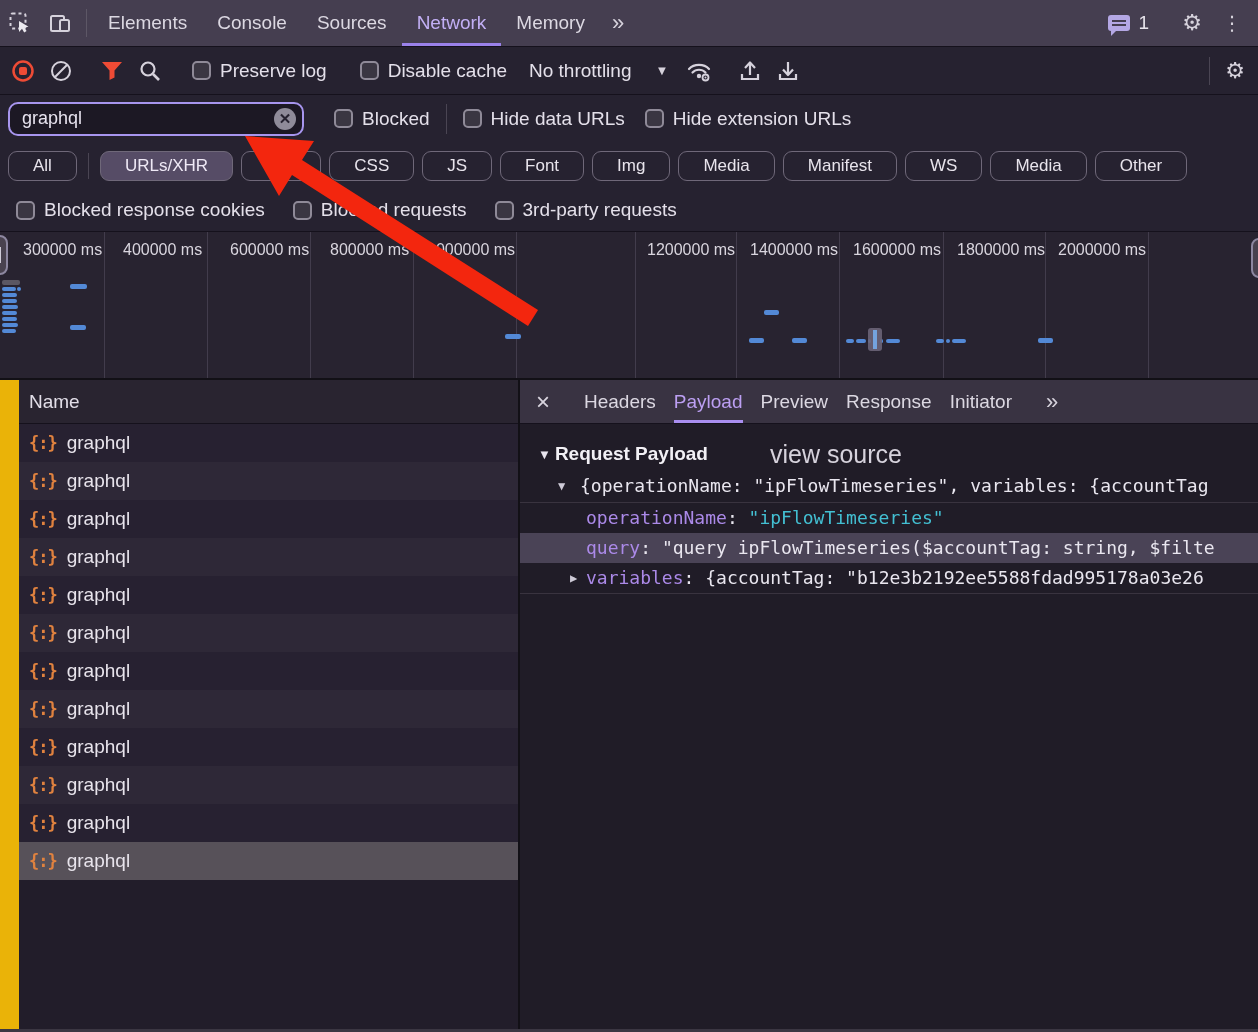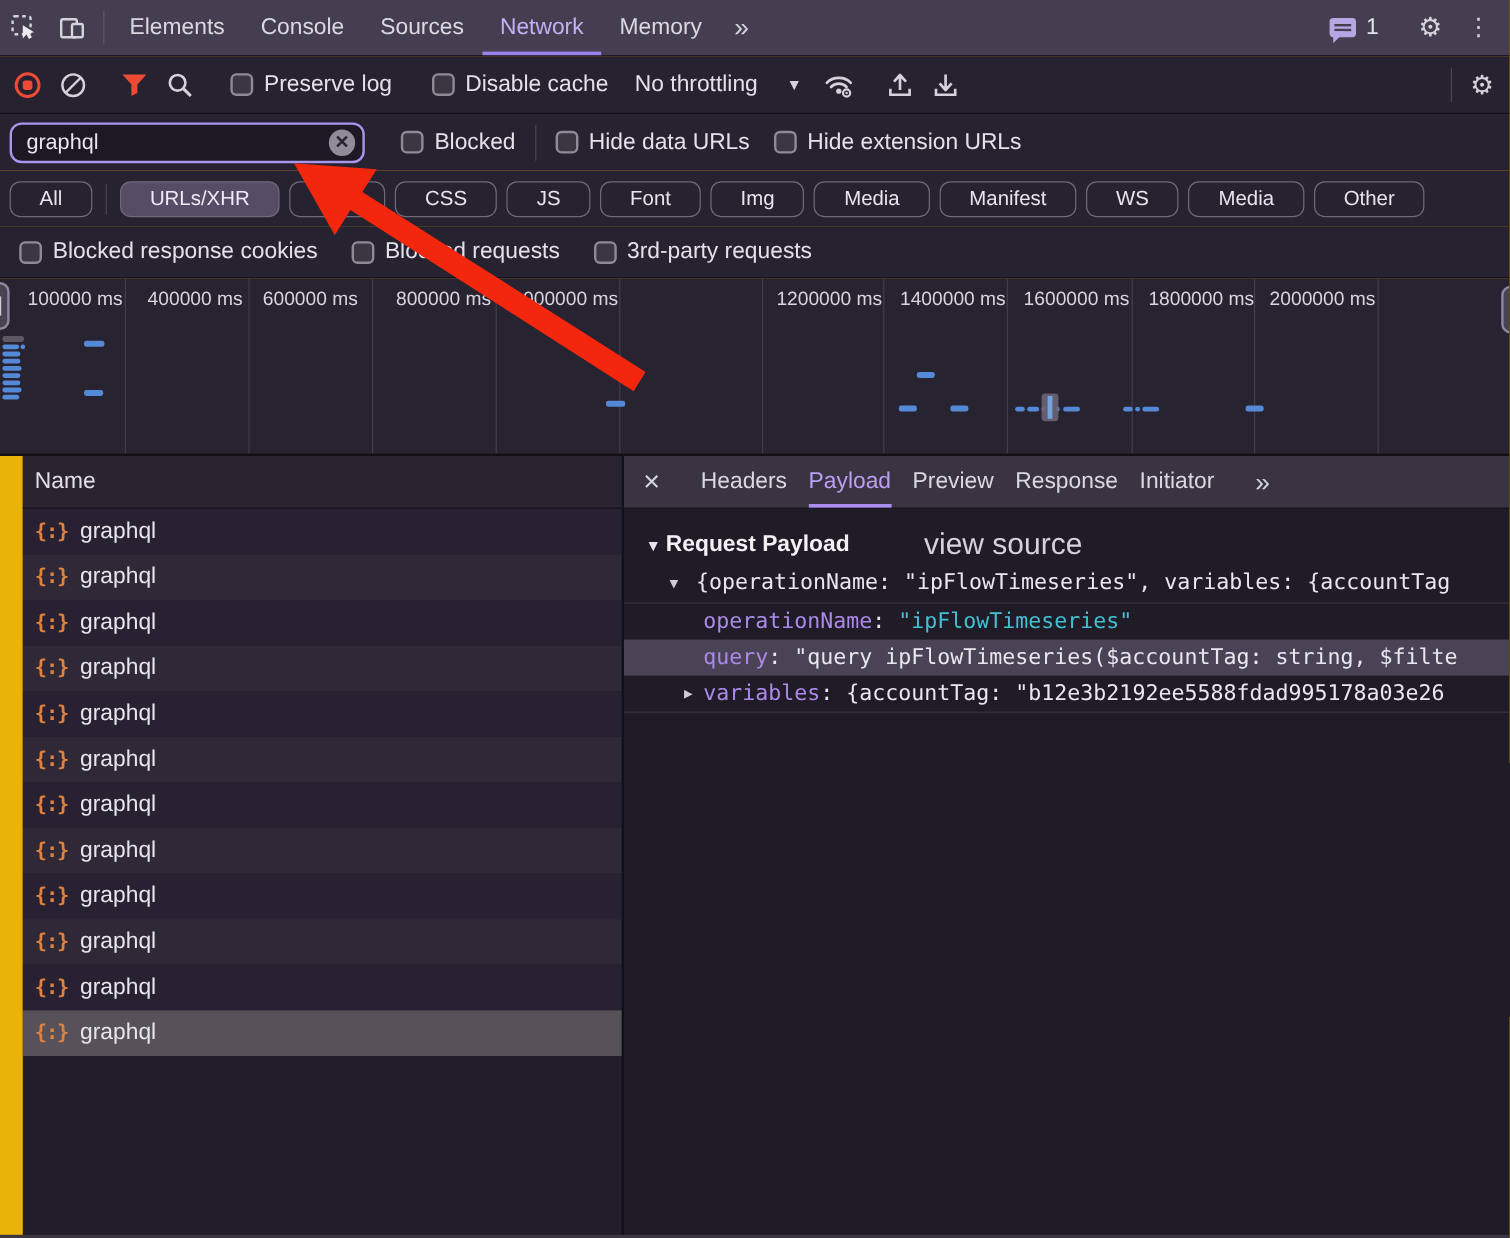--- a/index.html
+++ b/index.html
@@ -290,23 +290,23 @@
       <div class="tl-div" style="left: 207px;"></div>
       <div class="tl-div" style="left: 310px;"></div>
       <div class="tl-div" style="left: 413px;"></div>
       <div class="tl-div" style="left: 516px;"></div>
       <div class="tl-div" style="left: 635px;"></div>
       <div class="tl-div" style="left: 736px;"></div>
       <div class="tl-div" style="left: 839px;"></div>
       <div class="tl-div" style="left: 943px;"></div>
       <div class="tl-div" style="left: 1045px;"></div>
       <div class="tl-div" style="left: 1148px;"></div>
-      <div class="tl-label" style="left: 23px;">100000 ms</div>
+      <div class="tl-label" style="left: 23px;">300000 ms</div>
       <div class="tl-label" style="left: 123px;">400000 ms</div>
-      <div class="tl-label" style="left: 219px;">600000 ms</div>
+      <div class="tl-label" style="left: 230px;">600000 ms</div>
       <div class="tl-label" style="left: 330px;">800000 ms</div>
       <div class="tl-label" style="left: 427px;">1000000 ms</div>
       <div class="tl-label" style="left: 647px;">1200000 ms</div>
       <div class="tl-label" style="left: 750px;">1400000 ms</div>
       <div class="tl-label" style="left: 853px;">1600000 ms</div>
       <div class="tl-label" style="left: 957px;">1800000 ms</div>
       <div class="tl-label" style="left: 1058px;">2000000 ms</div>
       <div class="tl-bar" style="left: 2px; top: 48px; width: 18px; height: 5px; background: rgb(91, 87, 99);"></div>
       <div class="tl-bar" style="left: 2px; top: 55px; width: 14px; height: 4px; background: rgb(83, 137, 214);"></div>
       <div class="tl-bar" style="left: 17px; top: 55px; width: 4px; height: 4px; background: rgb(83, 137, 214);"></div>

